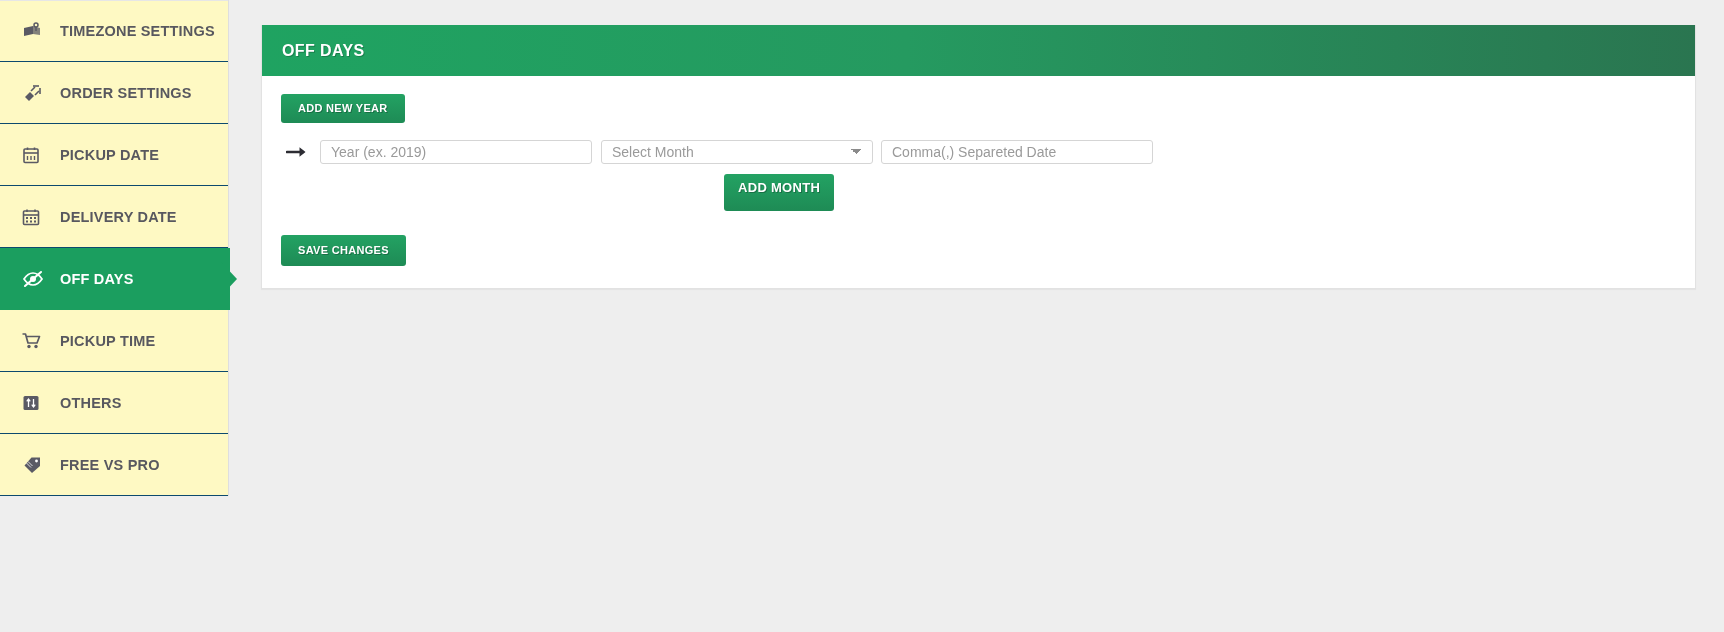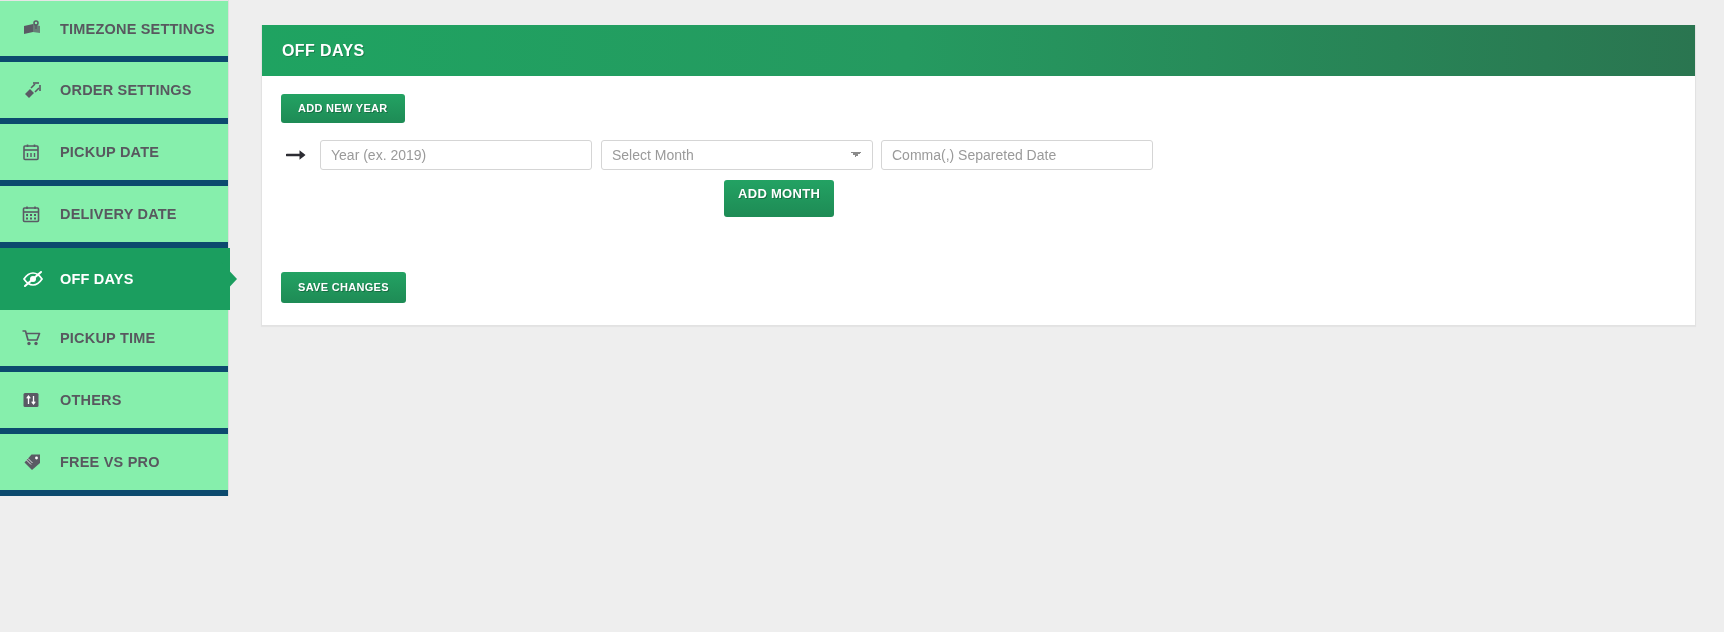--- a/index.html
+++ b/index.html
@@ -39,22 +39,22 @@
     margin: 0;
     padding: 0;
   }
   .nav-item {
     position: relative;
     display: flex;
     align-items: center;
     height: 62px;
     padding-left: 22px;
     box-sizing: border-box;
-    border-bottom: 6px solid #0c4a6e;
-    background: #86efac;
+    border-bottom: 1px solid #0c4a6e;
+    background: #fef9c3;
     cursor: pointer;
   }
   .nav-item:first-child {
     border-top: 1px solid #e6e6e6;
   }
   .nav-item .nav-icon {
     width: 26px;
     min-width: 26px;
     height: 22px;
     display: flex;
@@ -157,41 +157,41 @@
     font-family: "Liberation Sans", sans-serif;
     cursor: pointer;
     padding: 8px 16px 9px 16px;
     line-height: 1.1;
   }
   .btn-green {
     background: linear-gradient(to bottom, #23a263 0%, #1e8b55 100%);
   }
   .btn-add-new-year { padding: 8px 17px 9px 17px; }
   .btn-add-month { padding: 7px 14px 16px 14px; font-size: 13px; }
-  .btn-save { padding: 9px 17px 10px 17px; margin-top: 31px; }
+  .btn-save { padding: 9px 17px 10px 17px; }
 
   
   .year-block { margin-top: 17px; }
 
   .form-row {
     display: flex;
     align-items: center;
     margin-bottom: 0;
   }
   .row-arrow {
     width: 32px;
     min-width: 32px;
     display: flex;
     align-items: center;
     justify-content: center;
     color: #2c2c33;
     margin-right: 7px;
   }
   .fld {
-    height: 30px;
+    height: 24px;
     box-sizing: border-box;
     border: 1px solid #d5d5d5;
     border-radius: 3px;
     background: #ffffff;
     font-size: 14px;
     color: #555;
     padding: 0 10px;
     font-family: "Liberation Sans", sans-serif;
     outline: none;
   }

